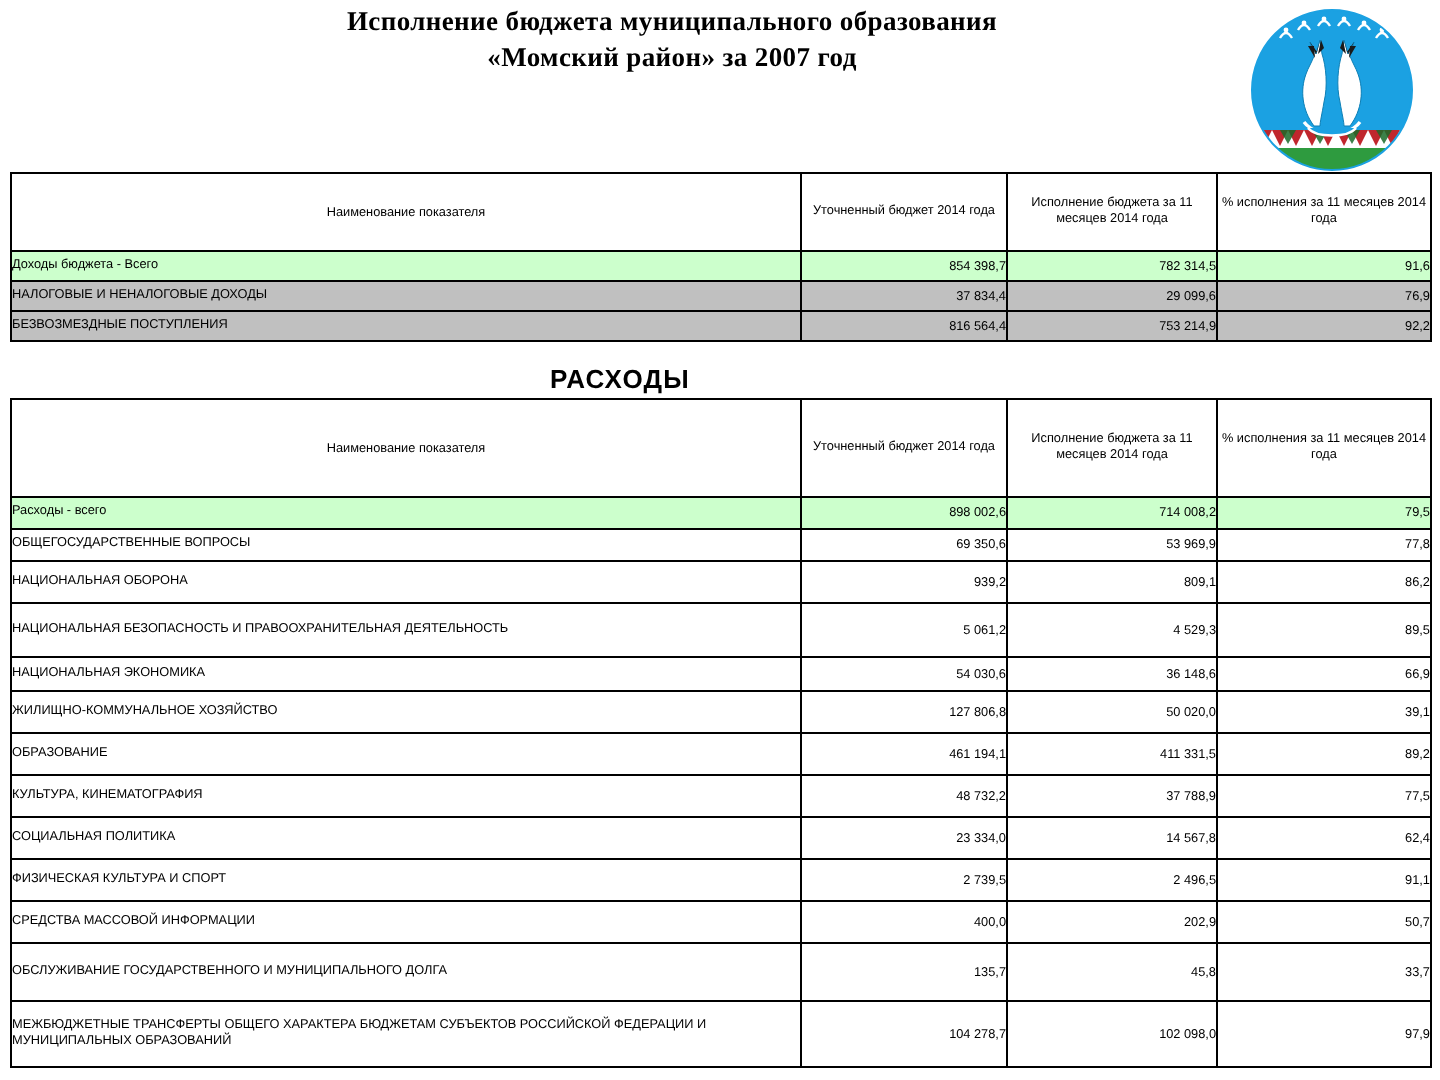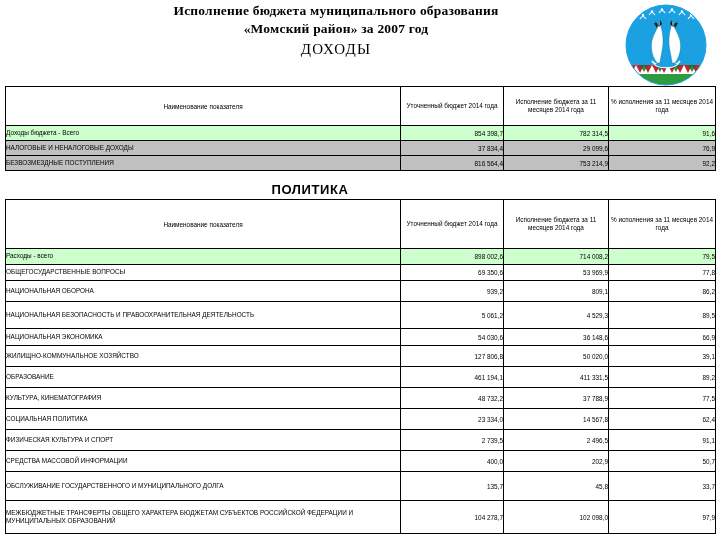--- a/index.html
+++ b/index.html
@@ -106,21 +106,20 @@
   }
   tr.total td { background: #ccffcc; }
   tr.shaded td { background: #c0c0c0; }
 </style>
 </head>
 <body>
 
 <div class="title-block">
   <div class="title-line">Исполнение бюджета муниципального образования</div>
   <div class="title-line">«Момский район» за 2007 год</div>
-  <div class="section-title-serif">ДОХОДЫ</div>
 </div>
 
 <div class="emblem">
   <svg viewBox="0 0 84 84" width="84" height="84">
     <defs>
       <clipPath id="circleClip">
           <circle cx="42" cy="42" r="40"></circle>
         </clipPath>
     </defs>
     <g clip-path="url(#circleClip)">
@@ -216,21 +215,21 @@
       </tr>
       <tr class="shaded">
         <td class="name" style="height: 14px;">БЕЗВОЗМЕЗДНЫЕ ПОСТУПЛЕНИЯ</td>
         <td class="num">816 564,4</td>
         <td class="num">753 214,9</td>
         <td class="num">92,2</td>
       </tr>
     </tbody>
 </table>
 
-<div class="section-heading" style="top:182px;">ПОЛИТИКА</div>
+<div class="section-heading" style="top:182px;">РАСХОДЫ</div>
 
 <table class="budget" id="expenses-table" style="left:5px; top:199px; width:711px;">
   <colgroup>
     <col class="col-name">
       <col class="col-budget">
       <col class="col-exec">
       <col class="col-pct">
   </colgroup>
   <thead>
     <tr>

